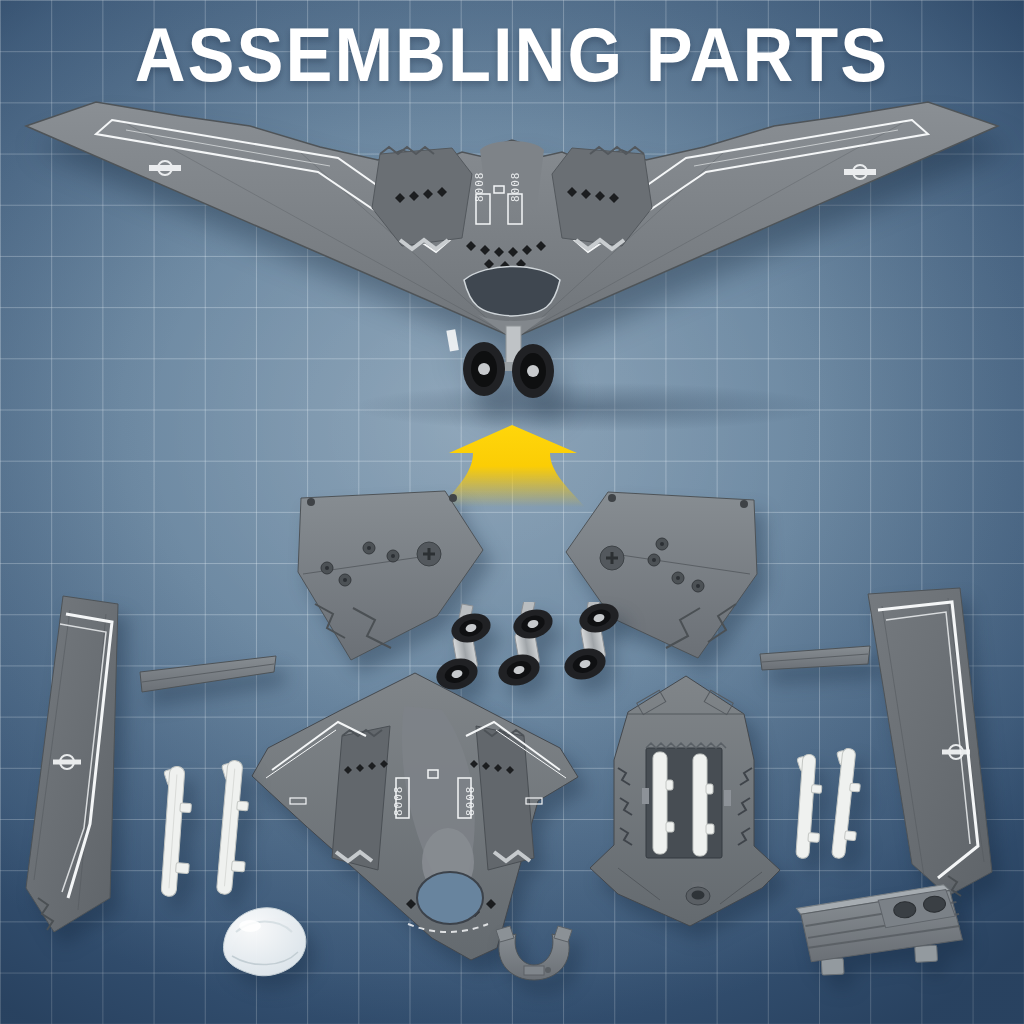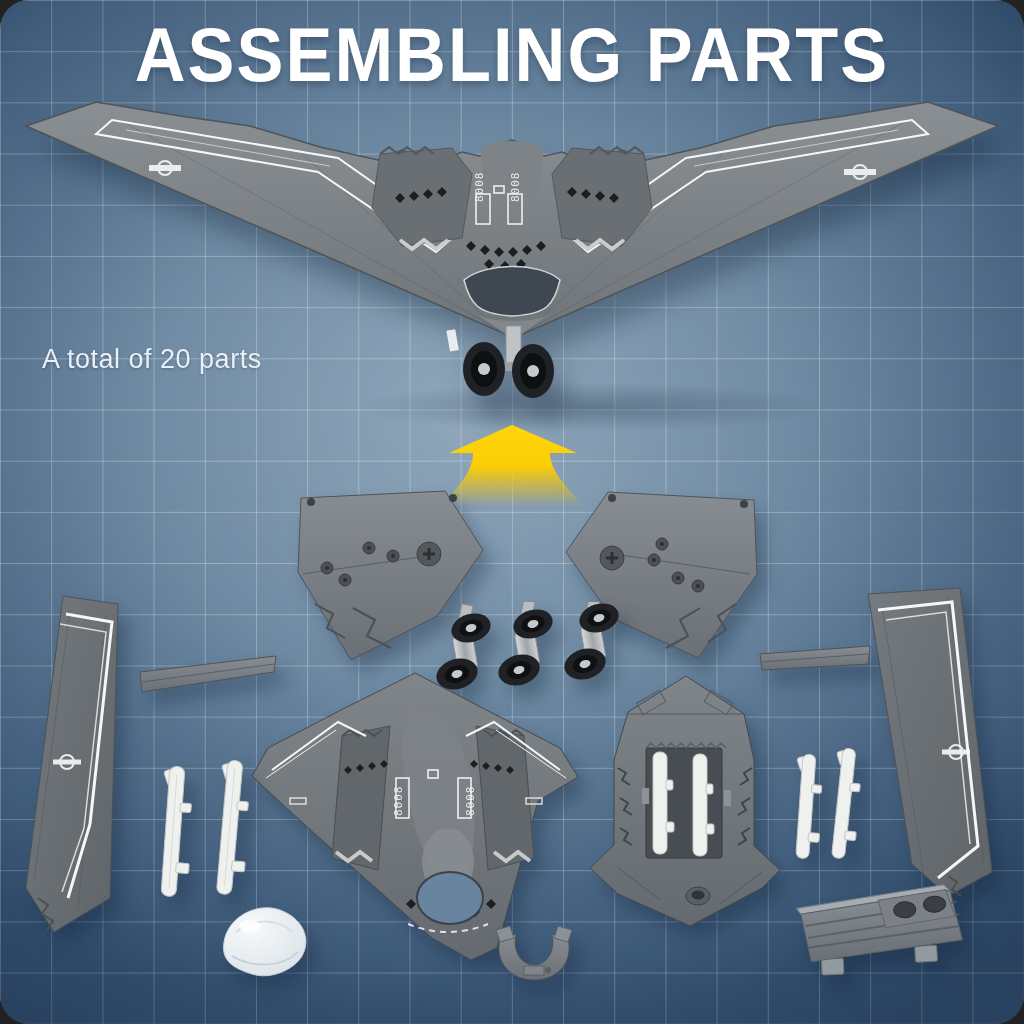--- a/index.html
+++ b/index.html
@@ -1,19 +1,19 @@
 <!DOCTYPE html>
 <html style="--bg-center: #87a0b5; --bg-mid: #6e8aa3; --bg-edge: #3d5b7d; --grid-line: #e2ecf459; --title-color: #ffffff; --info-color: #e9eff4; --arrow-yellow: #ffd60a; --plastic-light: #9aa0a6; --plastic-mid: #73787d; --plastic-dark: #585d62; --plastic-deep: #43474c; --marking-white: #f4f6f7; --tire-black: #202124; --hub-silver: #c7cacd; --missile-white: #eff1ef; --canopy-white: #ffffff; --hole-blue: #68849e;"><head>
 <meta charset="utf-8">
 <style>
   html,body{margin:0;padding:0;background:#222;}
   .stage{position:relative;width:1024px;height:1024px;margin:0 auto;overflow:hidden;
          font-family:"Liberation Sans", sans-serif;
          background:radial-gradient(ellipse 760px 620px at 46% 40%,
-            var(--bg-center) 0%, var(--bg-mid) 46%, var(--bg-edge) 100%);border-radius:29px;}
+            var(--bg-center) 0%, var(--bg-mid) 46%, var(--bg-edge) 100%);}
   .grid{position:absolute;inset:0;
         background-image:linear-gradient(to right, var(--grid-line) 1px, transparent 1px),
                          linear-gradient(to bottom, var(--grid-line) 1px, transparent 1px);
         background-size:51.2px 51.2px;}
   .vignette{position:absolute;inset:0;
         background:radial-gradient(ellipse 820px 700px at 46% 42%,
            rgba(255,255,255,0.08) 0%, rgba(255,255,255,0) 38%,
            rgba(16,38,66,0.18) 78%, rgba(10,28,52,0.40) 100%);}
   .title{position:absolute;top:12px;left:0;width:100%;text-align:center;
          font-size:69px;font-weight:bold;letter-spacing:2px;color:var(--title-color);
@@ -166,21 +166,20 @@
       <rect x="482" y="272" width="56" height="9" fill="#9aa0a4"></rect>
       <ellipse cx="484" cy="279" rx="21" ry="27" class="f-tire"></ellipse>
       <ellipse cx="484" cy="279" rx="13" ry="18" fill="#0e0f10"></ellipse>
         <circle cx="484" cy="279" r="6" class="f-hub"></circle>
       <ellipse cx="533" cy="281" rx="21" ry="27" class="f-tire"></ellipse>
       <ellipse cx="533" cy="281" rx="13" ry="18" fill="#0e0f10"></ellipse>
         <circle cx="533" cy="281" r="6" class="f-hub"></circle>
     </g>
   </svg>
 
-  <div class="info info-1">A total of 20 parts</div>
 
   <svg class="abs" style="left:440px;top:420px" width="150" height="90" viewBox="0 0 150 90">
     <path d="M72,5 L137,33 L110,33 C110,52 128,68 145,87 L0,87 C17,68 33,52 33,33 L9,33 Z" fill="url(#arrowGrad)"></path>
   </svg>
 
   <svg class="abs part" style="left:293px;top:488px" width="200" height="180" viewBox="0 0 200 180" role="img" aria-label="Left underside panel with screw posts">
     <path d="M8,10 L152,3 L190,62 L144,128 L58,172 L5,84 Z" fill="url(#gPlate)" stroke="#4e5357"></path>
     <path d="M10,86 L148,66" stroke="#5a5f64" fill="none"></path>
     <path d="M22,116 L40,126 L34,140 L52,150" stroke="#4b5054" stroke-width="2" fill="none"></path>
     <path d="M60,120 L82,132 L74,148 L98,160" stroke="#4b5054" stroke-width="2" fill="none"></path>

